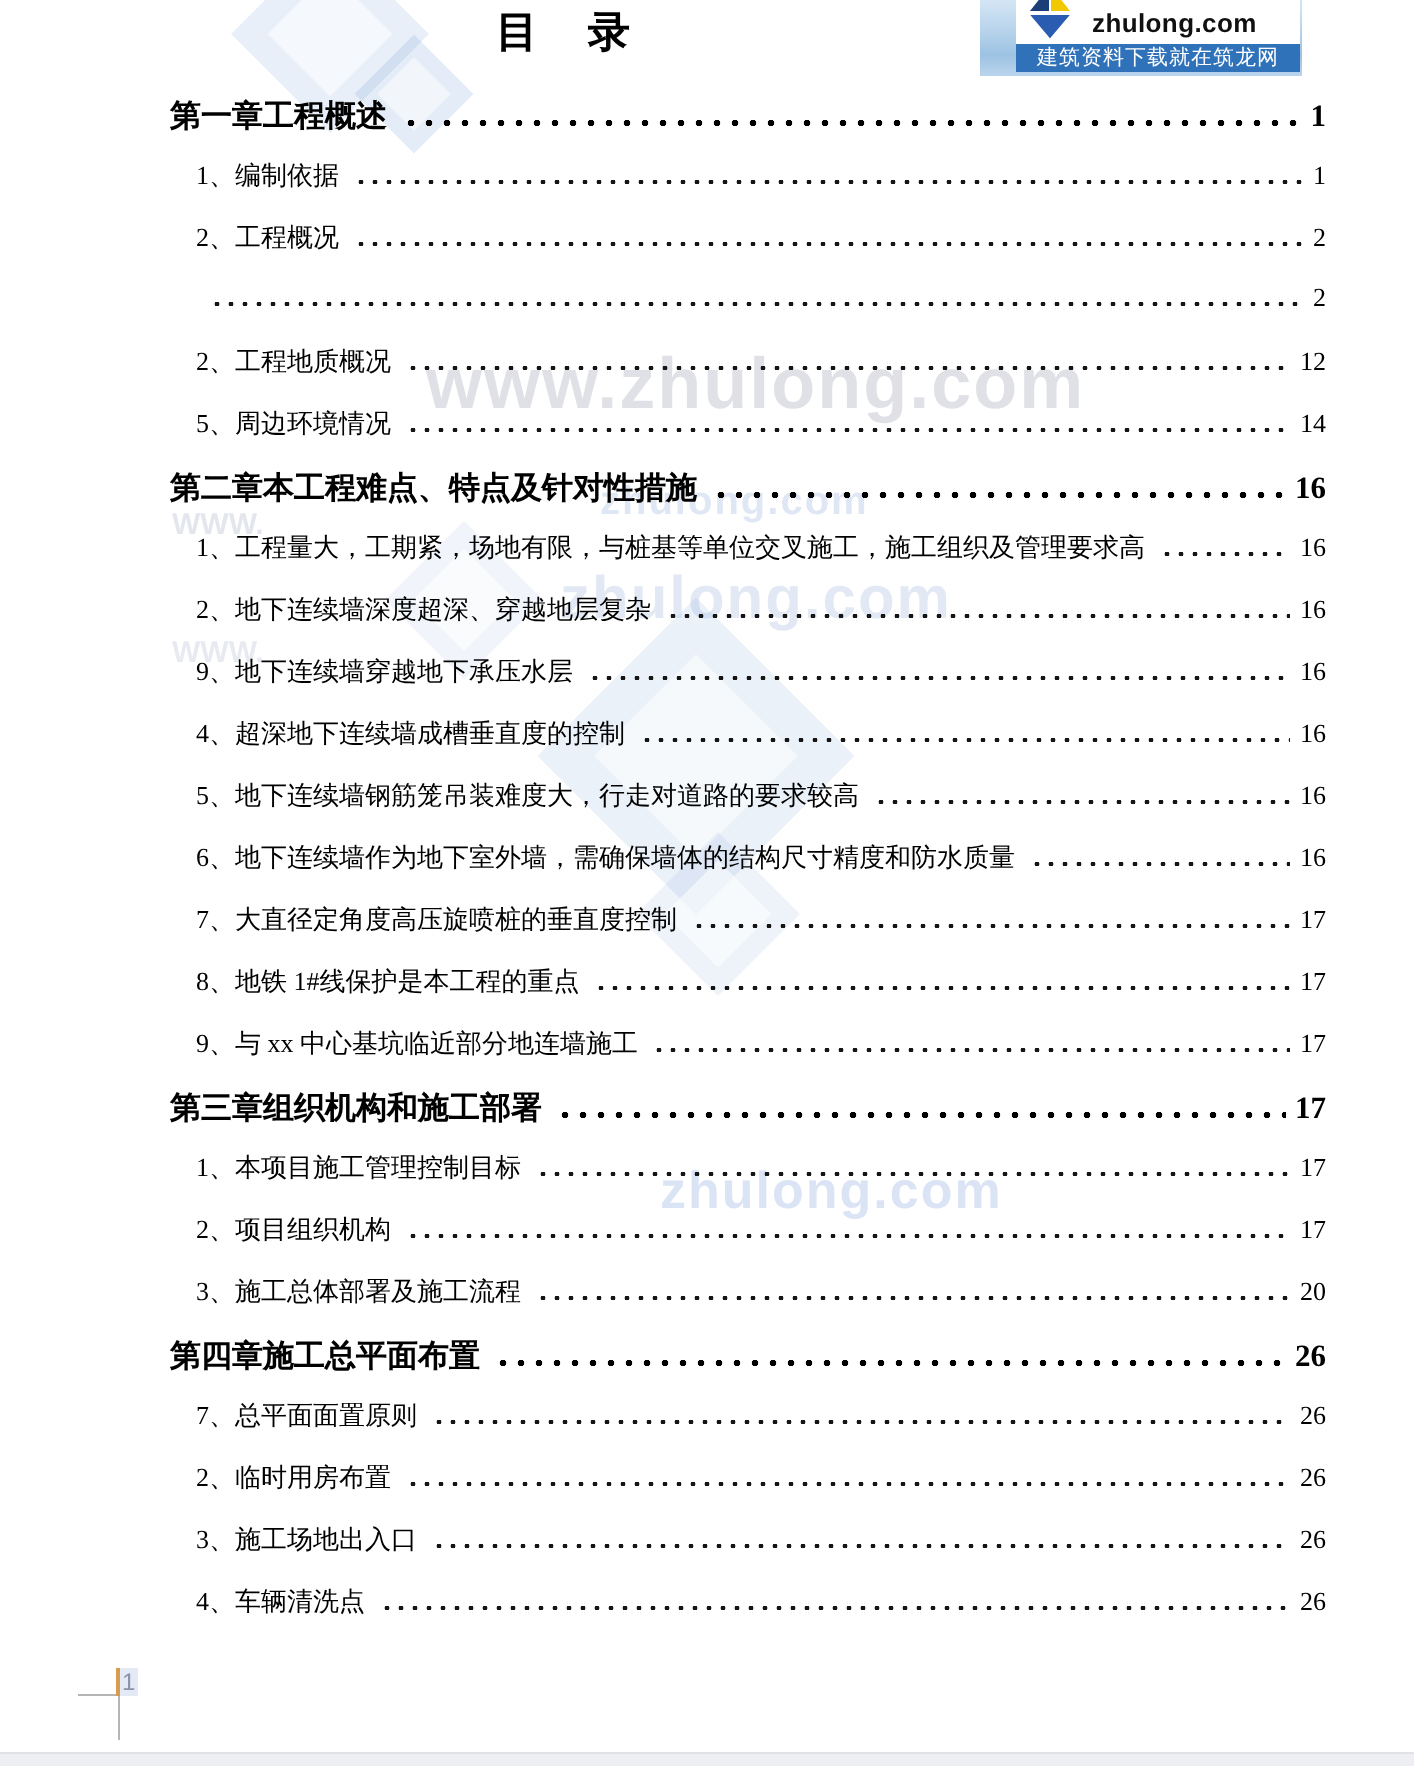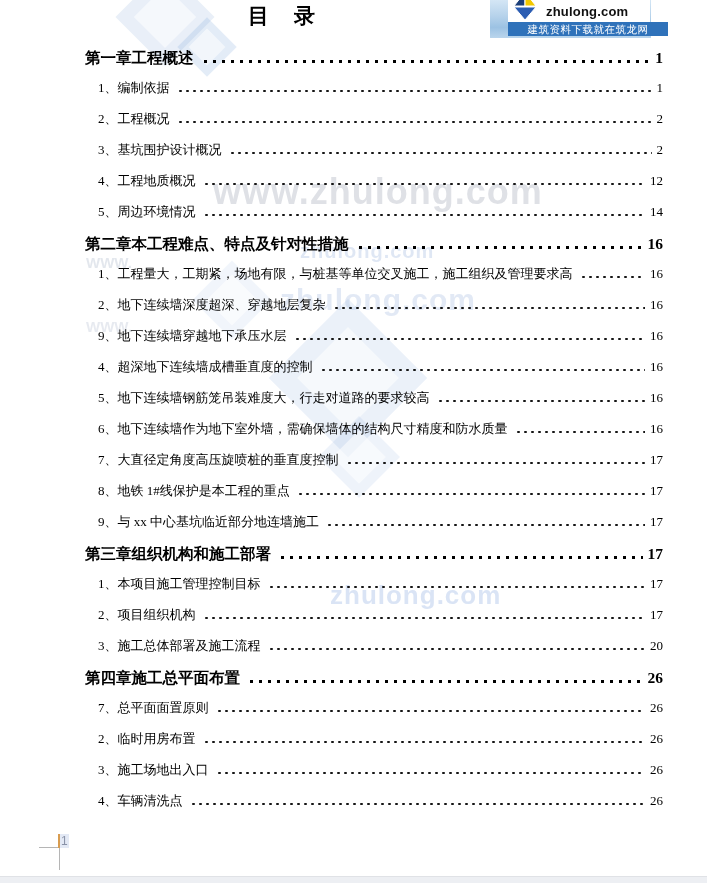--- a/index.html
+++ b/index.html
@@ -47,21 +47,21 @@
   .logo-white-box {
     position: absolute; left: 18px; top: 0; width: 142px; height: 22px;
     background: #ffffff; display: flex; align-items: center; overflow: hidden;
   }
   .logo-cube { margin-left: 3px; flex: 0 0 auto; }
   .logo-domain {
     font-family: "Liberation Sans", sans-serif; font-weight: bold;
     font-size: 13px; color: #101010; margin-left: 5px; letter-spacing: 0.2px;
   }
   .logo-tagline-bar {
-    position: absolute; left: 18px; top: 22px; width: 160px; height: 14px;
+    position: absolute; left: 18px; top: 22px; width: 142px; height: 14px;
     background: #2f72ba; color: #ffffff; text-align: center;
     font-size: 10.5px; line-height: 14px; letter-spacing: 0.5px;
     font-family: "Liberation Sans", sans-serif; white-space: nowrap; overflow: hidden;
   }
 
   
   .toc {
     position: absolute; left: 85px; top: 48px; width: 578px; text-align: right;
   }
   .row {
@@ -144,26 +144,25 @@
         <span class="label">1、编制依据</span>
         <span class="leader"></span>
         <span class="pagenum">1</span>
       </div>
       <div class="row entry">
         <span class="label">2、工程概况</span>
         <span class="leader"></span>
         <span class="pagenum">2</span>
       </div>
       <div class="row entry">
-        <span class="label">3、基坑围护设计概况</span>
         <span class="leader"></span>
         <span class="pagenum">2</span>
       </div>
       <div class="row entry">
-        <span class="label">4、工程地质概况</span>
+        <span class="label">2、工程地质概况</span>
         <span class="leader"></span>
         <span class="pagenum">12</span>
       </div>
       <div class="row entry">
         <span class="label">5、周边环境情况</span>
         <span class="leader"></span>
         <span class="pagenum">14</span>
       </div>
       <div class="row chapter">
         <span class="label">第二章本工程难点、特点及针对性措施</span>

